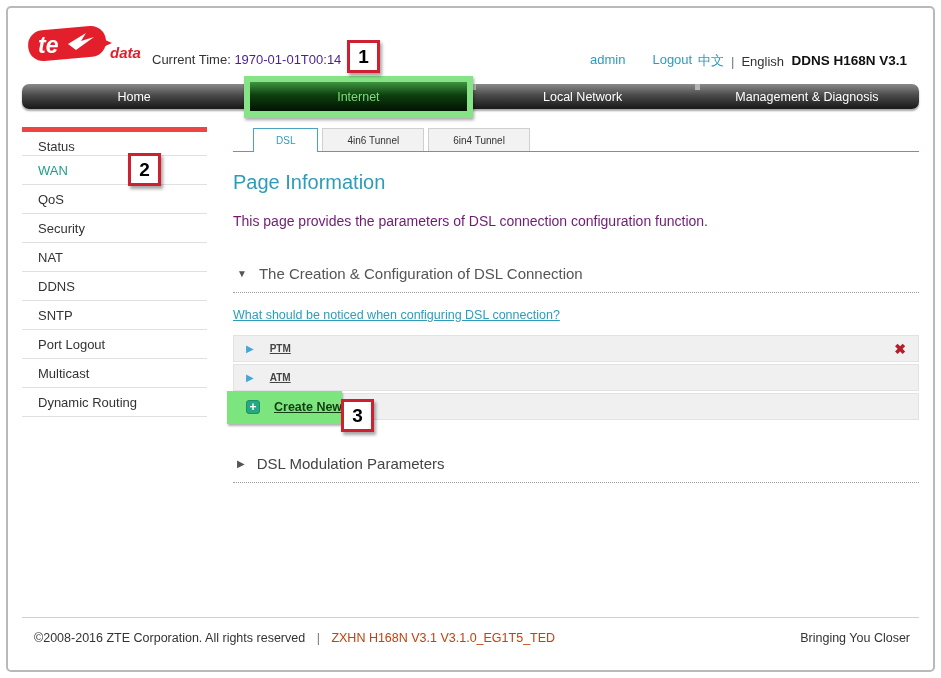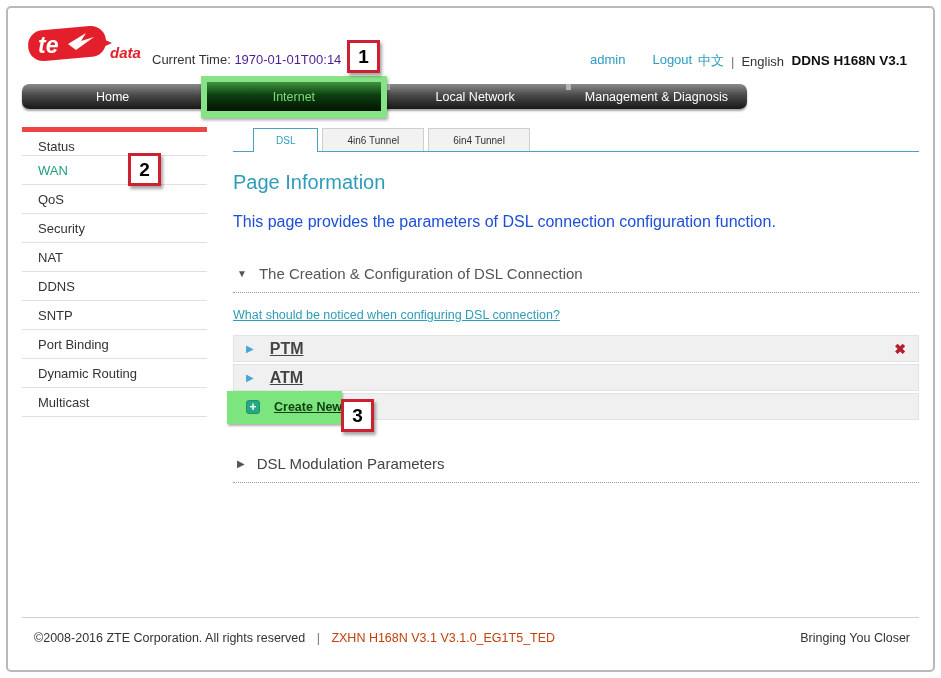--- a/index.html
+++ b/index.html
@@ -13,21 +13,21 @@
   .logo { position:absolute; left:24px; top:22px; width:130px; height:46px; }
   .current-time { position:absolute; left:152px; top:52px; font-size:13px; color:#333; }
   .current-time .time-val { color:#4c1d95; }
   .session { position:absolute; left:590px; top:52px; font-size:13px; color:#2d9bc1; display:flex; gap:27px; }
   .lang { position:absolute; left:698px; top:52px; font-size:13px; color:#333; display:flex; gap:7px; align-items:center; }
   .lang .zh { color:#2d9bc1; }
   .lang .sep { color:#777; }
   .model { position:absolute; top:53px; right:34px; font-size:13.5px; font-weight:bold; color:#111; }
 
   
-  .nav { position:absolute; left:22px; top:84px; width:725px; height:25px;
+  .nav { position:absolute; left:22px; top:84px; width:897px; height:25px;
          background:linear-gradient(#8a8a8a, #4a4a4a 45%, #1c1c1c 95%);
          border-radius:7px; display:flex; box-shadow:0 2px 2px rgba(0,0,0,.35); }
   .nav-item { flex:1; display:flex; align-items:center; justify-content:center;
               color:#fff; font-size:12.5px; position:relative; cursor:pointer; }
   .nav-item + .nav-item::before { content:''; position:absolute; left:0; top:0; width:5px; height:6px; background:#b5b5b5; }
   .nav-hl { position:absolute; left:-2px; right:-2px; top:-8px; bottom:-9px;
             background:#86e386; box-shadow:1px 2px 3px rgba(0,0,0,.35); z-index:3; }
   .nav-hl-inner { position:absolute; left:6px; right:6px; top:6px; bottom:7px;
             background:linear-gradient(#3f943f, #0d400f 45%, #031703 95%);
             display:flex; align-items:center; justify-content:center; color:#7ddb7d; font-size:12.5px; }
@@ -53,39 +53,39 @@
   
   .main { position:absolute; left:233px; top:127px; width:686px; height:420px; }
   .tabstrip { position:absolute; left:0; top:1px; width:100%; height:24px;
               border-bottom:1px solid #4aa3bd; display:flex; align-items:flex-end; padding-left:20px; }
   .tab { height:23px; line-height:23px; padding:0 24px; font-size:10px; text-align:center; cursor:pointer; }
   .tab.active { background:#fff; border:1px solid #4aa3bd; border-bottom:none;
                 color:#2d9cb8; height:24px; margin-bottom:-1px; padding:0 22px; }
   .tab.inactive { background:#f2f2f2; border:1px solid #cfcfcf; border-bottom:none; color:#333; margin-left:4px; }
 
   .page-title { position:absolute; left:0; top:44px; font-size:20px; font-weight:400; color:#2d9cb8; }
-  .page-desc  { position:absolute; left:0; top:86px; font-size:16px; color:#1d4ed8; }
+  .page-desc  { position:absolute; left:0; top:86px; font-size:14px; color:#701a75; }
 
   .section { position:absolute; left:4px; display:flex; align-items:center; gap:12px;
              font-size:15px; color:#555; cursor:pointer; }
   .section .tri { font-size:10px; color:#555; }
   .section-1 { top:138px; }
   .section-2 { top:328px; color:#444; }
   .dotted { position:absolute; left:0; width:100%; border-bottom:1px dotted #9a9a9a; height:1px; }
   .dotted-1 { top:165px; }
   .dotted-2 { top:355px; }
 
   .notice-link { position:absolute; left:0; top:181px; font-size:12.5px; color:#2d9cb8;
                  text-decoration:underline; cursor:pointer; }
 
   .rows { position:absolute; left:0; top:208px; width:100%; }
   .conn-row { height:27px; background:#f0f0f0; border:1px solid #e2e2e2; margin-bottom:2px;
               display:flex; align-items:center; padding:0 12px; position:relative; }
   .conn-row .tri { color:#45a7d9; font-size:10px; }
-  .conn-row .row-label { margin-left:16px; font-size:16px; font-weight:600; color:#444;
+  .conn-row .row-label { margin-left:16px; font-size:10px; font-weight:600; color:#444;
               text-decoration:underline; cursor:pointer; }
   .delete-x { margin-left:auto; color:#b41f2e; font-size:14px; font-weight:bold; cursor:pointer; }
 
   .create-hl { position:absolute; left:-7px; top:-3px; width:115px; height:33px;
                background:#7de57d; box-shadow:1px 2px 2px rgba(0,0,0,.3); z-index:1; }
   .create-content { position:relative; z-index:2; display:flex; align-items:center; cursor:pointer; }
   .add-icon { width:14px; height:14px; border-radius:3px; background:#26a883; color:#fff;
               font-size:12px; line-height:13px; text-align:center; font-weight:bold;
               border:1px solid #1b8f6f; }
   .create-label { margin-left:14px; font-size:12.5px; font-weight:700; color:#123c12;
@@ -159,23 +159,23 @@
     <div class="side-item">Status</div>
     <div class="side-item active">
       <div class="side-hl"></div>
       <span>WAN</span>
     </div>
     <div class="side-item">QoS</div>
     <div class="side-item">Security</div>
     <div class="side-item">NAT</div>
     <div class="side-item">DDNS</div>
     <div class="side-item">SNTP</div>
-    <div class="side-item">Port Binding</div>
+    <div class="side-item">Port Logout</div>
+    <div class="side-item">Multicast</div>
     <div class="side-item">Dynamic Routing</div>
-    <div class="side-item">Multicast</div>
   </div>
 
   <div class="main">
     <div class="tabstrip">
       <div class="tab active">DSL</div>
       <div class="tab inactive">4in6 Tunnel</div>
       <div class="tab inactive">6in4 Tunnel</div>
     </div>
 
     <div class="page-title">Page Information</div>

